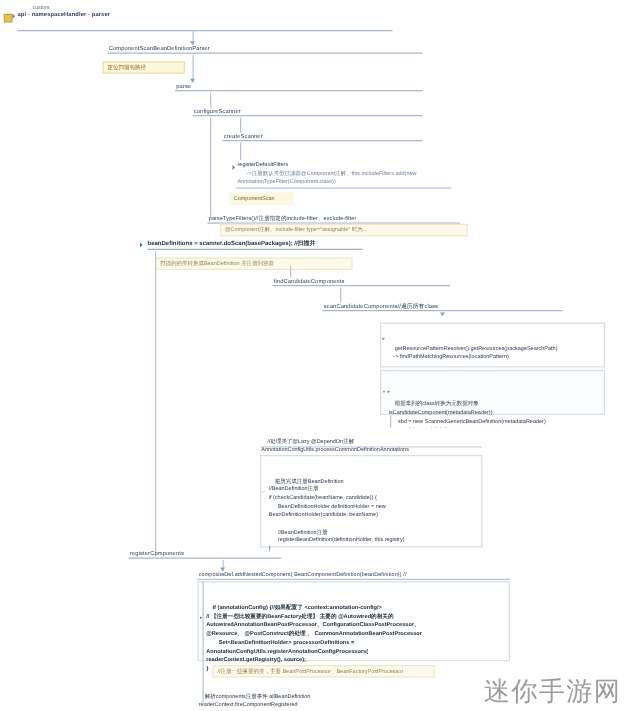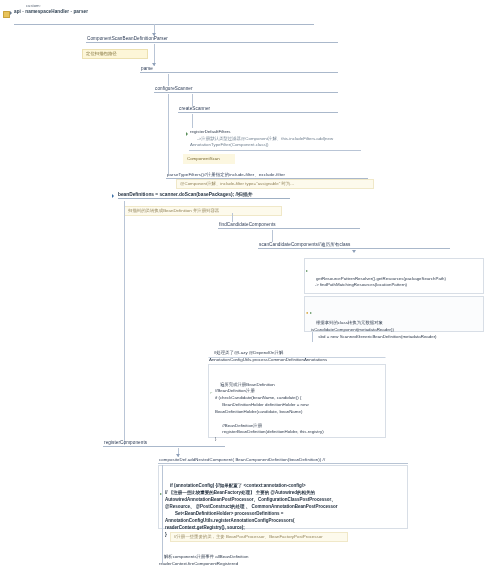--- a/index.html
+++ b/index.html
@@ -278,13 +278,14 @@
 
   <div class="hl faint" style="left:170px; top:532px; width:170px;">//注册一些重要的类，主要 BeanPostProcessor、BeanFactoryPostProcessor</div>
 
   <div class="codeblock noborder" style="left:158px; top:546px; width:180px; height:16px; padding:0;">
     <span>解析components注册事件 allBeanDefinition
 readerContext.fireComponentRegistered</span>
   </div>
 
   <div class="vline" style="left:162px; top:465px; height:98px;"></div>
 
+  <div class="watermark">迷你手游网</div>
 </div>
 
 </body></html>

